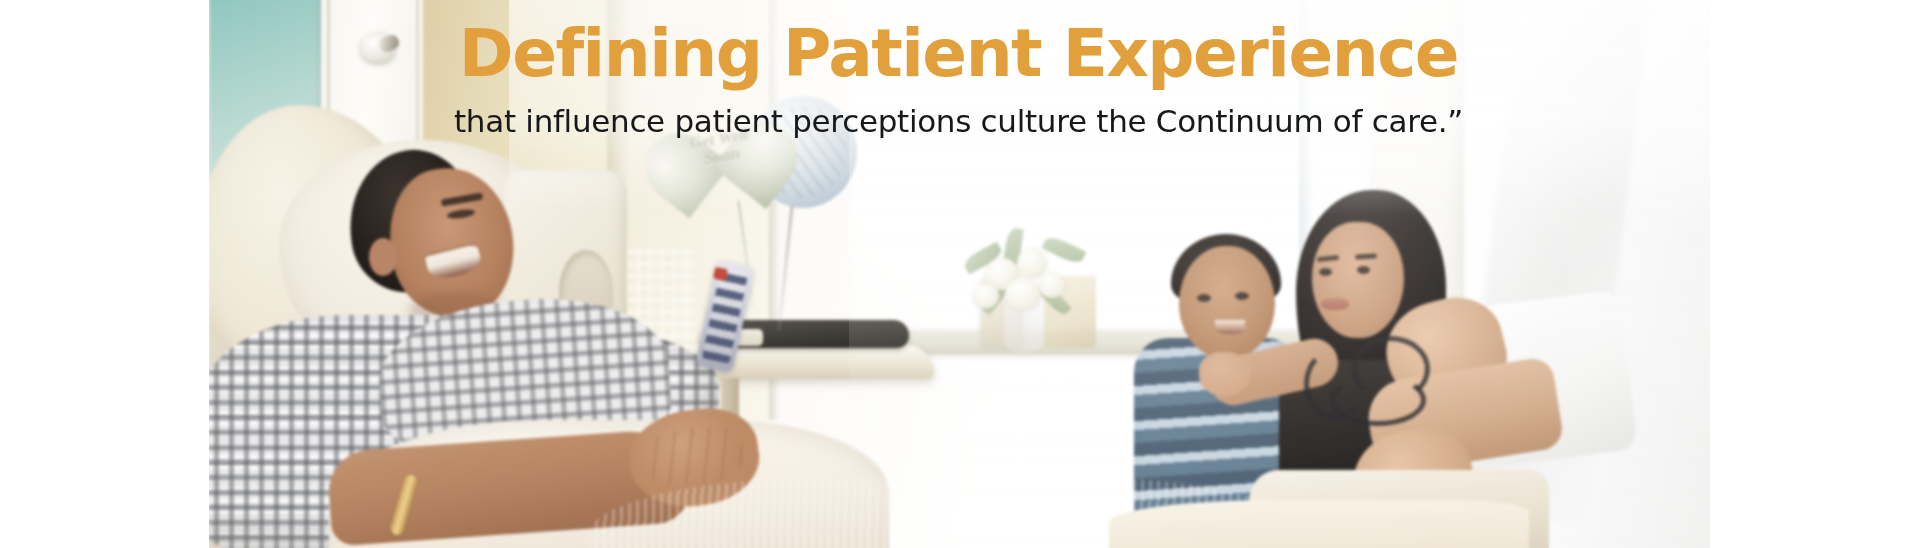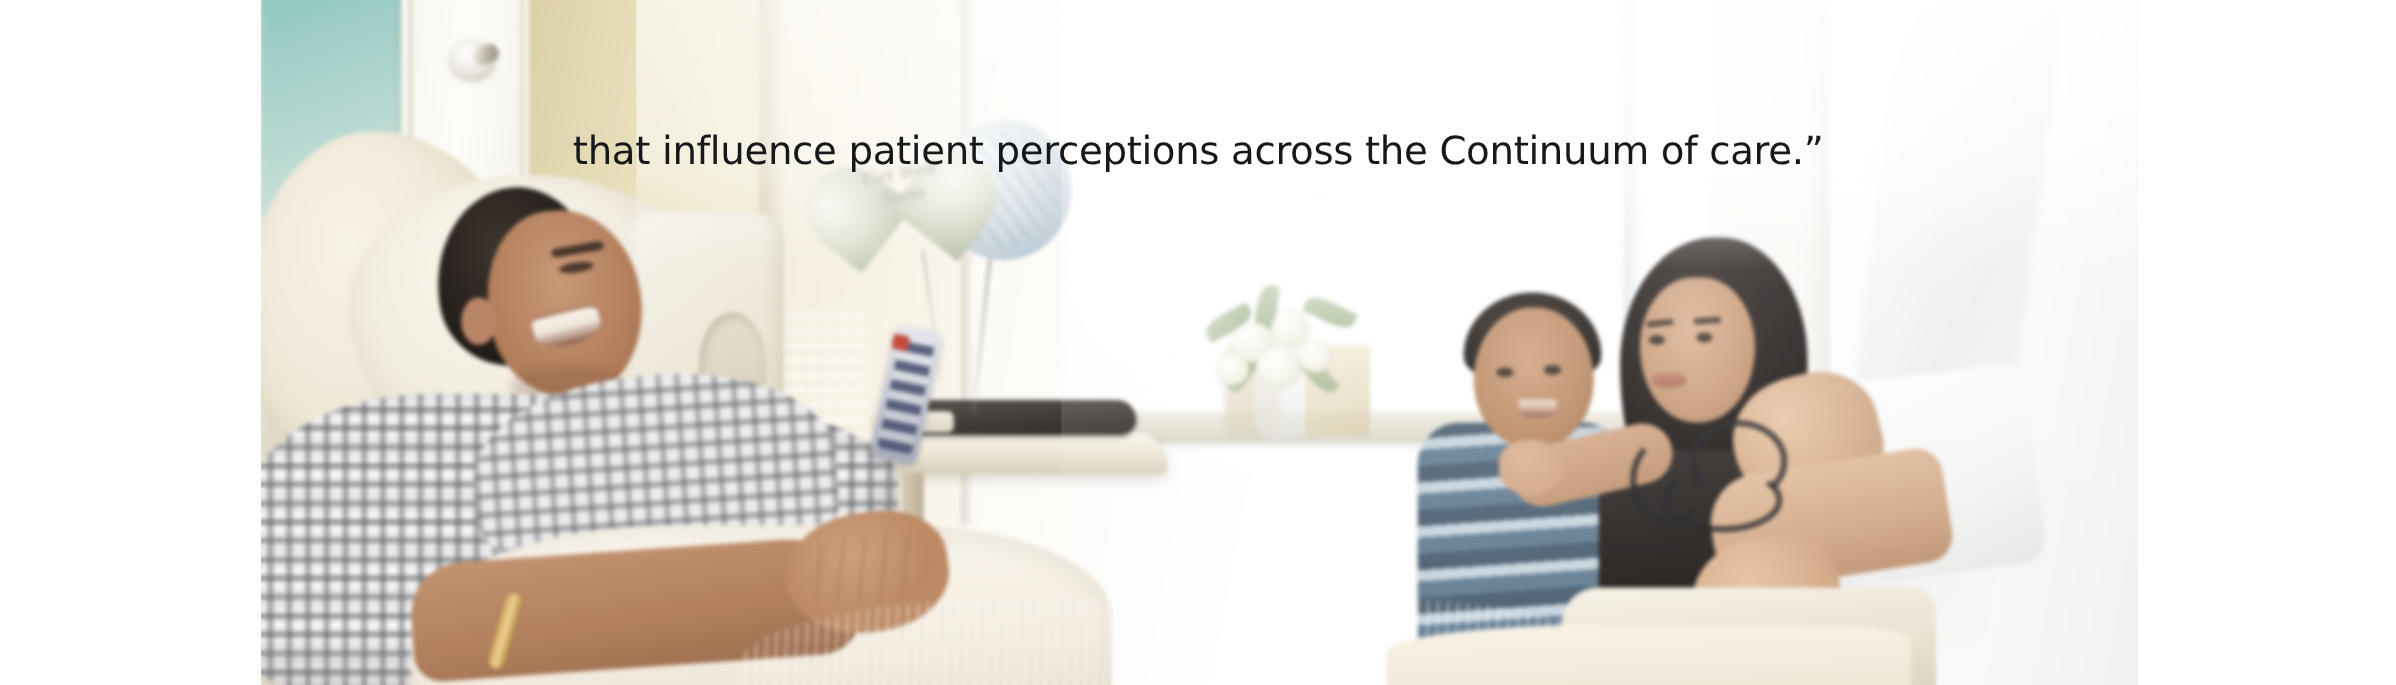--- a/index.html
+++ b/index.html
@@ -642,18 +642,19 @@
     <div class="bed-foot"></div>
     <div class="blanket-beige"></div>
     <div class="bed-sheet-right"></div>
 
     <div class="photo-soft"></div>
     <div class="photo-wash"></div>
     <div class="photo-wash2"></div>
   </div>
 
   <div id="overlay">
+    <div id="headline">Defining Patient Experience</div>
     <div id="subhead">
-      <span class="line">that influence patient perceptions across the Continuum of care.”</span>
+      <span class="line">that influence patient perceptions culture the Continuum of care.”</span>
     </div>
   </div>
 
 </div>
 
 </body></html>

